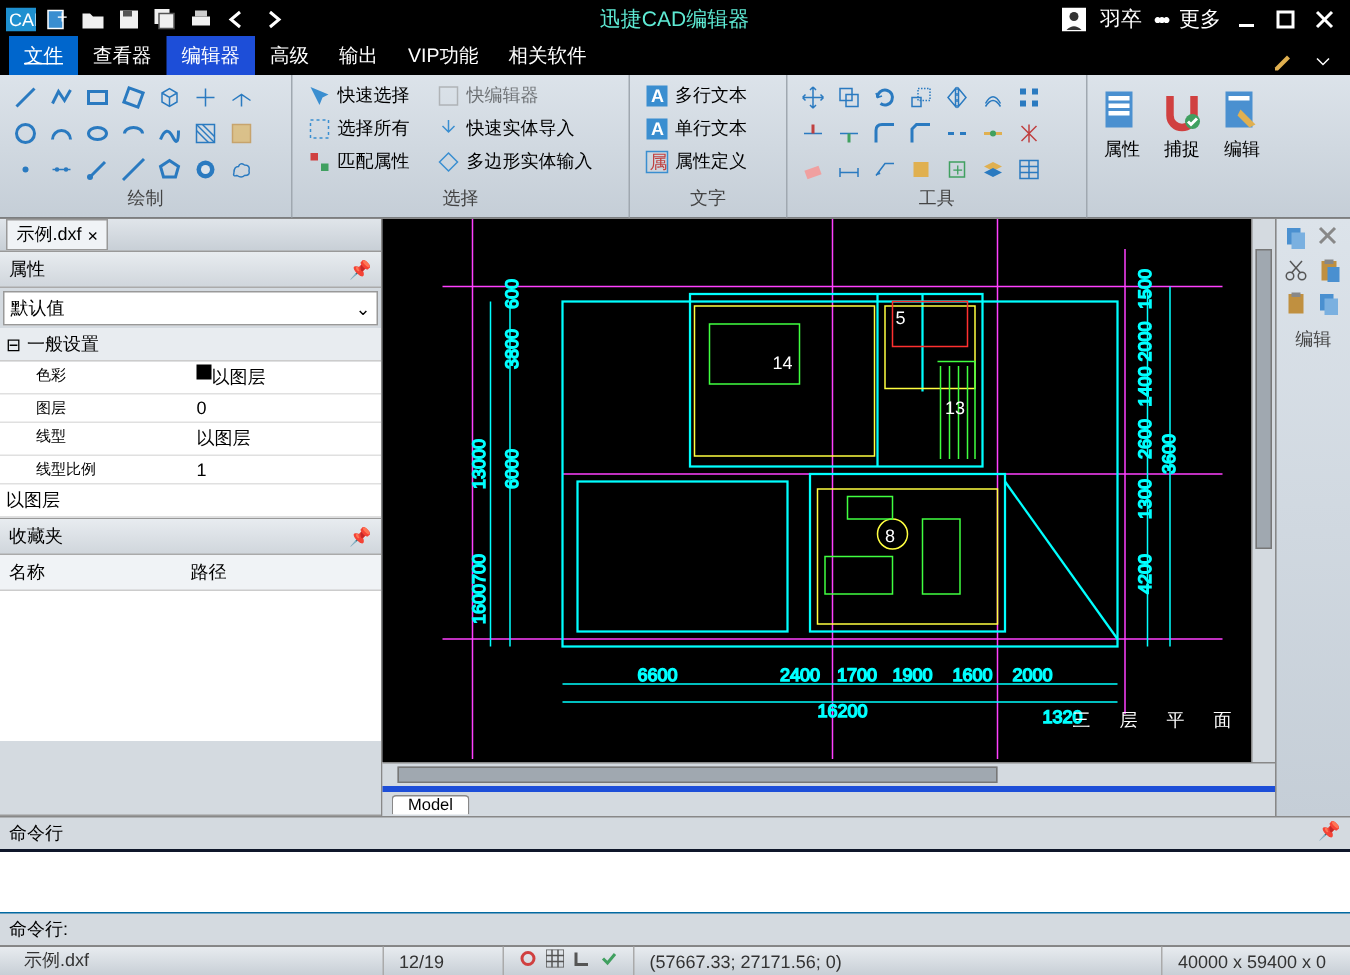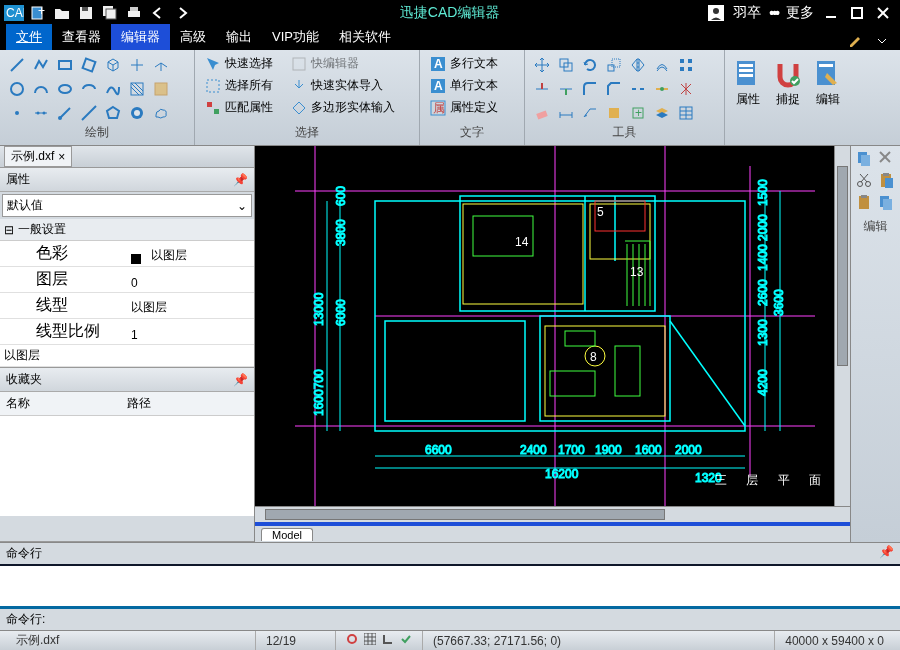--- a/index.html
+++ b/index.html
@@ -31,39 +31,39 @@
 .filetab-row { height: 22px; background: linear-gradient(#e0e5ea,#c8cfd6); display: flex; align-items: center; padding: 0 4px; border-bottom: 1px solid #999; }
 .filetab { background: #f0f3f6; border: 1px solid #999; padding: 1px 6px; display: flex; align-items: center; gap: 4px; font-size: 12px; }
 .filetab .x { cursor: pointer; }
 .panel-sec { border-bottom: 1px solid #999; }
 .panel-head { background: linear-gradient(#e8ecf0,#d0d6dc); padding: 3px 6px; display: flex; align-items: center; justify-content: space-between; font-size: 12px; border-bottom: 1px solid #aaa; }
 .panel-head .pin { cursor: pointer; }
 .dropdown { background: #fff; border: 1px solid #999; margin: 2px; padding: 2px 4px; display: flex; justify-content: space-between; align-items: center; cursor: pointer; }
 .prop-table { background: #fff; margin: 0; }
 .prop-group { background: #e8ecf0; padding: 2px 4px; font-size: 12px; display: flex; align-items: center; gap: 4px; border-bottom: 1px solid #ccc; }
 .prop-row { display: flex; border-bottom: 1px solid #e0e0e0; }
-.prop-row .k { width: 50%; padding: 2px 4px 2px 36px; font-size: 16px; }
-.prop-row .v { width: 50%; padding: 2px 4px; font-size: 12px; display: flex; align-items: flex-end; gap: 10px; }
+.prop-row .k { width: 50%; padding: 2px 4px 2px 24px; font-size: 10px; }
+.prop-row .v { width: 50%; padding: 2px 4px; font-size: 12px; display: flex; align-items: flex-start; gap: 0; }
 .sw { width: 10px; height: 10px; background: #000; display: inline-block; }
 .fav-head { display: flex; padding: 3px 6px; background: #f0f3f6; border-bottom: 1px solid #ccc; }
 .fav-head span { flex: 0 0 50%; font-size: 12px; }
 .fav-body { background: #fff; height: 100px; }
 .canvas-wrap { flex: 1; display: flex; flex-direction: column; min-width: 0; }
 .canvas-scroll { flex: 1; background: #000; position: relative; overflow: hidden; }
 .canvas-scroll svg { position:absolute; top:0; left:0; }
 .modeltab-row { height: 20px; background: #d4dae0; display: flex; align-items: center; padding-left: 6px; border-top: 4px solid #1d4ed8; }
 .modeltab { background: #fff; border: 1px solid #888; padding: 0 10px; font-size: 11px; border-bottom: none; border-radius: 3px 3px 0 0; }
 .right-dock { width: 50px; background: linear-gradient(#dce3ea,#c5ced7); border-left: 1px solid #888; display: flex; flex-direction: column; align-items: center; padding: 4px 2px; gap: 4px; }
 .dock-row { display: flex; gap: 4px; }
 .dock-ic { width: 18px; height: 18px; cursor: pointer; }
 .dock-label { font-size: 12px; color: #444; margin-top: 2px; }
 .cmd-area { background: #d4dae0; border-top: 1px solid #888; }
 .cmd-head { padding: 2px 6px; display: flex; justify-content: space-between; border-bottom: 2px solid #0f172a; font-size: 12px; }
 .cmd-body { background: #fff; height: 40px; }
-.cmd-input-row { display: flex; align-items: center; padding: 2px 6px; border-top: 3px solid #0369a1; }
+.cmd-input-row { display: flex; align-items: center; padding: 2px 6px; border-top: 1px solid #0369a1; }
 .cmd-input-row .lbl { font-size: 12px; }
 .cmd-input-row input { flex: 1; border: none; background: transparent; outline: none; margin-left: 4px; font-size: 12px; }
 .statusbar { height: 20px; background: linear-gradient(#e8ecf0,#c8cfd6); display: flex; align-items: center; padding: 0 6px; border-top: 1px solid #888; font-size: 12px; color: #333; }
 .statusbar .cell { padding: 0 10px; border-right: 1px solid #aaa; height: 100%; display: flex; align-items: center; gap: 3px; }
 .statusbar .cell:last-child { border-right: none; }
 .statusbar .fill { flex: 1; }
 .scrollbar-v { position:absolute; right:0; top:0; bottom:0; width:16px; background:#d4dae0; border-left:1px solid #888;}
 .scrollbar-v .thumb{ position:absolute; left:2px; right:2px; top:20px; height:200px; background:#a0a8b0; border:1px solid #777;}
 .scrollbar-h { height:16px; background:#d4dae0; border-top:1px solid #888; position:relative;}
 .scrollbar-h .thumb{ position:absolute; top:2px; bottom:2px; left:10px; width:400px; background:#a0a8b0; border:1px solid #777;}

